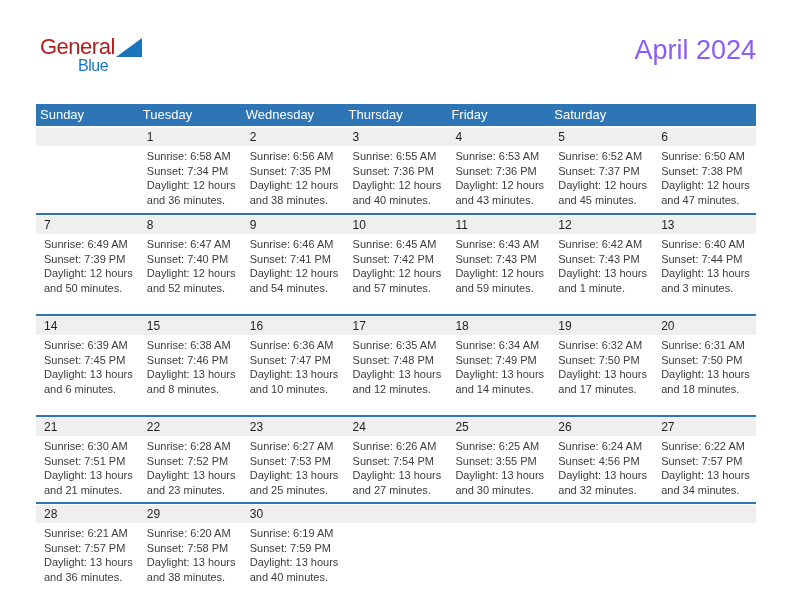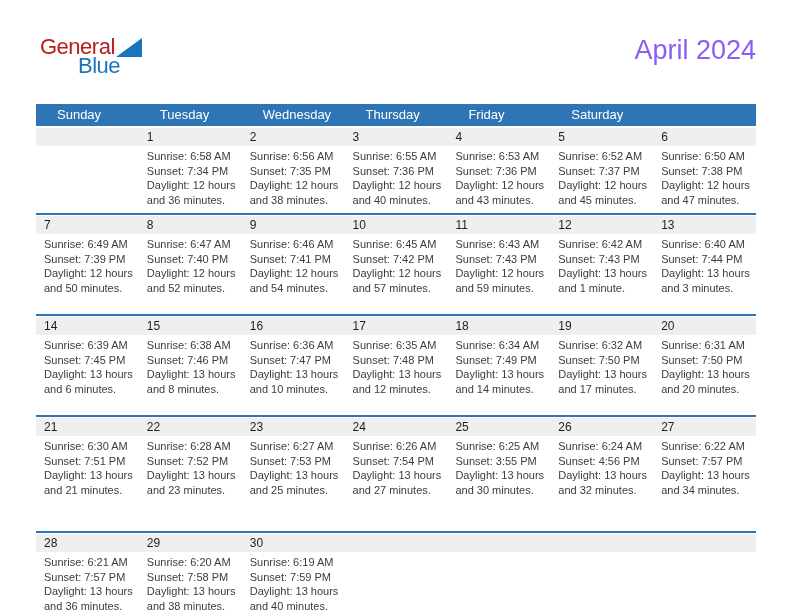--- a/index.html
+++ b/index.html
@@ -6,33 +6,33 @@
   html,body { width:792px; height:612px; background:#ffffff;
     font-family:"Liberation Sans", sans-serif; }
   .page { position:relative; width:792px; height:612px; background:#fff; overflow:hidden; }
 
   
   .logo { position:absolute; left:40px; top:36px; }
   .logo-row1 { display:flex; align-items:flex-end; }
   .logo-general { font-size:22px; color:#b91c1c; letter-spacing:-0.5px; line-height:22px; }
   .logo-triangle { width:0; height:0; border-bottom:19px solid #1B75BC;
     border-left:26px solid transparent; margin-left:1px; margin-bottom:1px; }
-  .logo-blue { font-size:22px; color:#1B75BC; letter-spacing:-0.5px; line-height:20px;
+  .logo-blue { font-size:16px; color:#1B75BC; letter-spacing:-0.5px; line-height:20px;
     margin-left:38px; margin-top:-2px; }
 
   
   .titles { position:absolute; right:36px; top:34px; text-align:right; }
   .title { font-size:27px; color:#8b5cf6; line-height:32px; font-weight:400; }
   .subtitle { font-size:15px; color:#111; line-height:20px; margin-top:8px; }
 
   
   .calendar { position:absolute; left:36px; top:104px; width:720px; }
   .cal-header { display:grid; grid-template-columns:repeat(7,1fr);
     background:#2E75B6; height:22px; }
-  .cal-header .wd { color:#ffffff; font-size:13px; line-height:22px; padding-left:21px;
+  .cal-header .wd { color:#ffffff; font-size:13px; line-height:22px; padding-left:4px;
     overflow:hidden; white-space:nowrap; }
 
   .week { position:relative; }
   .week.with-line { border-top:2px solid #2E75B6; }
   .date-row { display:grid; grid-template-columns:repeat(7,1fr);
     background:#EFEFEF; height:18px; margin-top:2px; }
   .week.with-line .date-row { margin-top:1px; }
   .date-cell { font-size:12px; color:#1f1f1f; line-height:18px; padding-left:8px; }
   .content-row { display:grid; grid-template-columns:repeat(7,1fr); }
   .day-cell { padding:3px 2px 0 8px; }
@@ -214,25 +214,25 @@
             <div class="day-cell">
               <div class="ln">Sunrise: 6:32 AM</div>
               <div class="ln">Sunset: 7:50 PM</div>
               <div class="ln">Daylight: 13 hours</div>
               <div class="ln">and 17 minutes.</div>
             </div>
             <div class="day-cell">
               <div class="ln">Sunrise: 6:31 AM</div>
               <div class="ln">Sunset: 7:50 PM</div>
               <div class="ln">Daylight: 13 hours</div>
-              <div class="ln">and 20 minutes.</div>
-            </div>
-          </div>
-        </div>
-        <div class="week with-line" style="height: 116px;">
+              <div class="ln">and 18 minutes.</div>
+            </div>
+          </div>
+        </div>
+        <div class="week with-line" style="height: 87px;">
           <div class="date-row">
             <div class="date-cell">21</div>
             <div class="date-cell">22</div>
             <div class="date-cell">23</div>
             <div class="date-cell">24</div>
             <div class="date-cell">25</div>
             <div class="date-cell">26</div>
             <div class="date-cell">27</div>
           </div>
           <div class="content-row">

